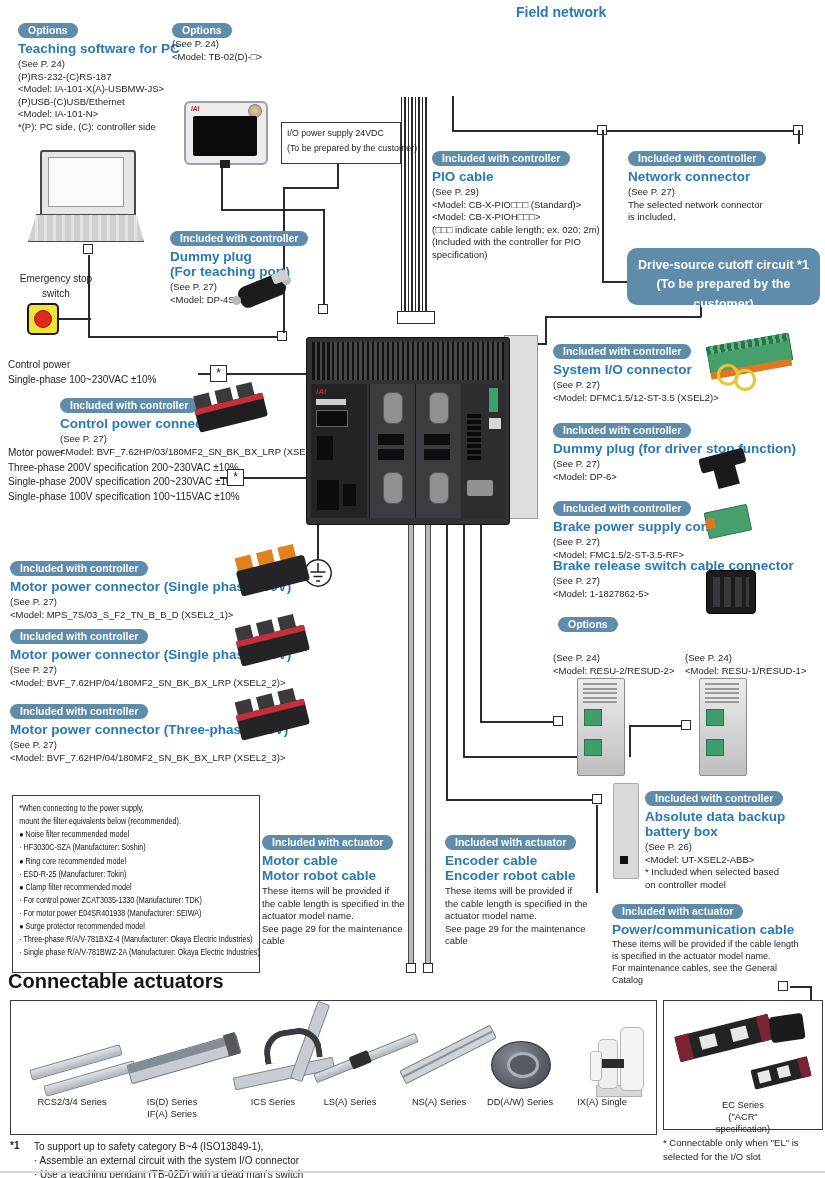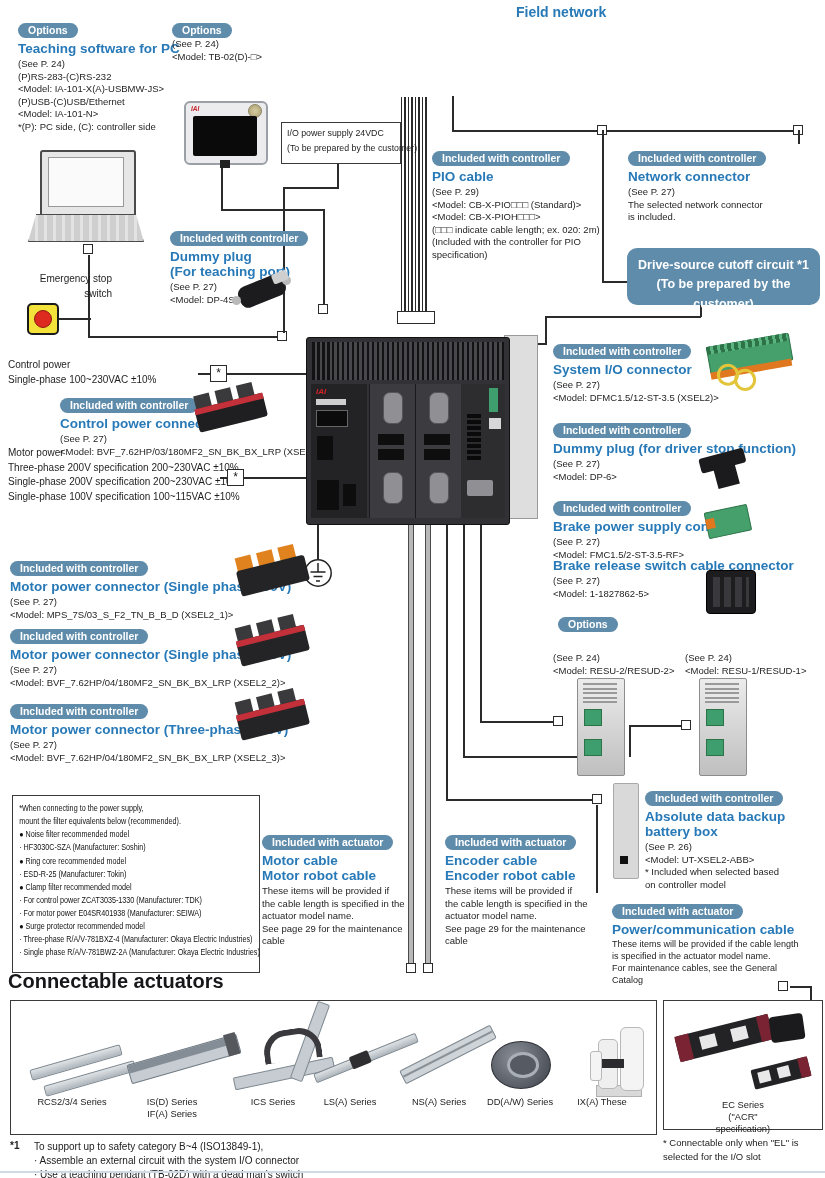--- a/index.html
+++ b/index.html
@@ -91,21 +91,21 @@
 
   <div class="sec" style="left:516px;top:4px">
     <div class="fn-title">Field network</div>
   </div>
 
   <div class="sec" style="left:18px;top:20px;width:170px">
     <span class="badge">Options</span>
     <div class="sec-title">Teaching software for PC</div>
     <div class="sec-lines">
         <div>(See P. 24)</div>
-        <div>(P)RS-283-(C)RS-232</div>
+        <div>(P)RS-232-(C)RS-187</div>
         <div>&lt;Model: IA-101-X(A)-USBMW-JS&gt;</div>
         <div>(P)USB-(C)USB/Ethernet</div>
         <div>&lt;Model: IA-101-N&gt;</div>
         <div>*(P): PC side, (C): controller side</div>
       </div>
   </div>
 
   <div class="sec" style="left:172px;top:20px;width:130px">
     <span class="badge">Options</span>
     <div class="sec-lines">
@@ -119,21 +119,21 @@
     <div style="position:absolute;left:62px;top:1px;width:12px;height:12px;border-radius:50%;background:radial-gradient(#d8cda2,#a89d6e);border:1px solid #8a8560"></div>
     <div style="position:absolute;left:7px;top:13px;width:64px;height:40px;background:#0a0a0a;border-radius:2px"></div>
     <div style="position:absolute;left:34px;top:57px;width:10px;height:8px;background:#222"></div>
   </div>
 
   <div class="abs" style="left:40px;top:150px;width:92px;height:64px;background:#e6e6e6;border:2.5px solid #4a4a4a;border-radius:3px">
     <div style="position:absolute;left:6px;top:5px;width:74px;height:48px;background:#fafafa;border:1px solid #999"></div>
   </div>
   <div class="abs" style="left:28px;top:214px;width:114px;height:26px;background:repeating-linear-gradient(90deg,#cfcfcf 0 6px,#e3e3e3 6px 9px);border:1.5px solid #4a4a4a;clip-path:polygon(7% 0,93% 0,100% 100%,0 100%)"></div>
 
-  <div class="abs small-label pre" style="left:0px;top:272px;width:112px;text-align:right">Emergency stop
+  <div class="abs small-label pre" style="left:0px;top:272px;width:112px;text-align:center">Emergency stop
 switch</div>
   <div class="abs" style="left:27px;top:303px;width:28px;height:28px;background:#f2e23a;border:2px solid #1a1a1a;border-radius:5px">
     <div style="position:absolute;left:5px;top:5px;width:16px;height:16px;border-radius:50%;background:#dd2b20;border:1px solid #8f1a12"></div>
   </div>
 
   <div class="boxed" style="left:281px;top:122px;width:118px;height:40px">
     <div style="font-size:8.8px;line-height:1.7;padding:3px 5px;white-space:nowrap">
         <div>I/O power supply 24VDC</div>
         <div>(To be prepared by the customer)</div>
       </div>
@@ -477,21 +477,21 @@
     </div>
   </div>
 
   <div class="act-label" style="left:72px;top:1096px">RCS2/3/4 Series</div>
   <div class="act-label" style="left:172px;top:1096px">IS(D) Series
 IF(A) Series</div>
   <div class="act-label" style="left:273px;top:1096px">ICS Series</div>
   <div class="act-label" style="left:350px;top:1096px">LS(A) Series</div>
   <div class="act-label" style="left:439px;top:1096px">NS(A) Series</div>
   <div class="act-label" style="left:520px;top:1096px">DD(A/W) Series</div>
-  <div class="act-label" style="left:602px;top:1096px">IX(A) These</div>
+  <div class="act-label" style="left:602px;top:1096px">IX(A) Single</div>
 
   <div class="boxed" style="left:663px;top:1000px;width:158px;height:128px">
     <div class="abs" style="left:12px;top:24px;width:96px;height:26px;transform:rotate(-14deg);background:#232326;border-radius:3px">
       <div style="position:absolute;left:0;top:0;width:14px;height:26px;background:#7a2332"></div>
       <div style="position:absolute;right:0;top:0;width:12px;height:26px;background:#7a2332"></div>
       <div style="position:absolute;left:24px;top:6px;width:16px;height:13px;background:#e8e8e8"></div>
       <div style="position:absolute;left:56px;top:6px;width:16px;height:13px;background:#e8e8e8"></div>
     </div>
     <div class="abs" style="left:88px;top:62px;width:58px;height:20px;transform:rotate(-14deg);background:#232326;border-radius:2px">
       <div style="position:absolute;left:6px;top:4px;width:12px;height:11px;background:#e8e8e8"></div>

